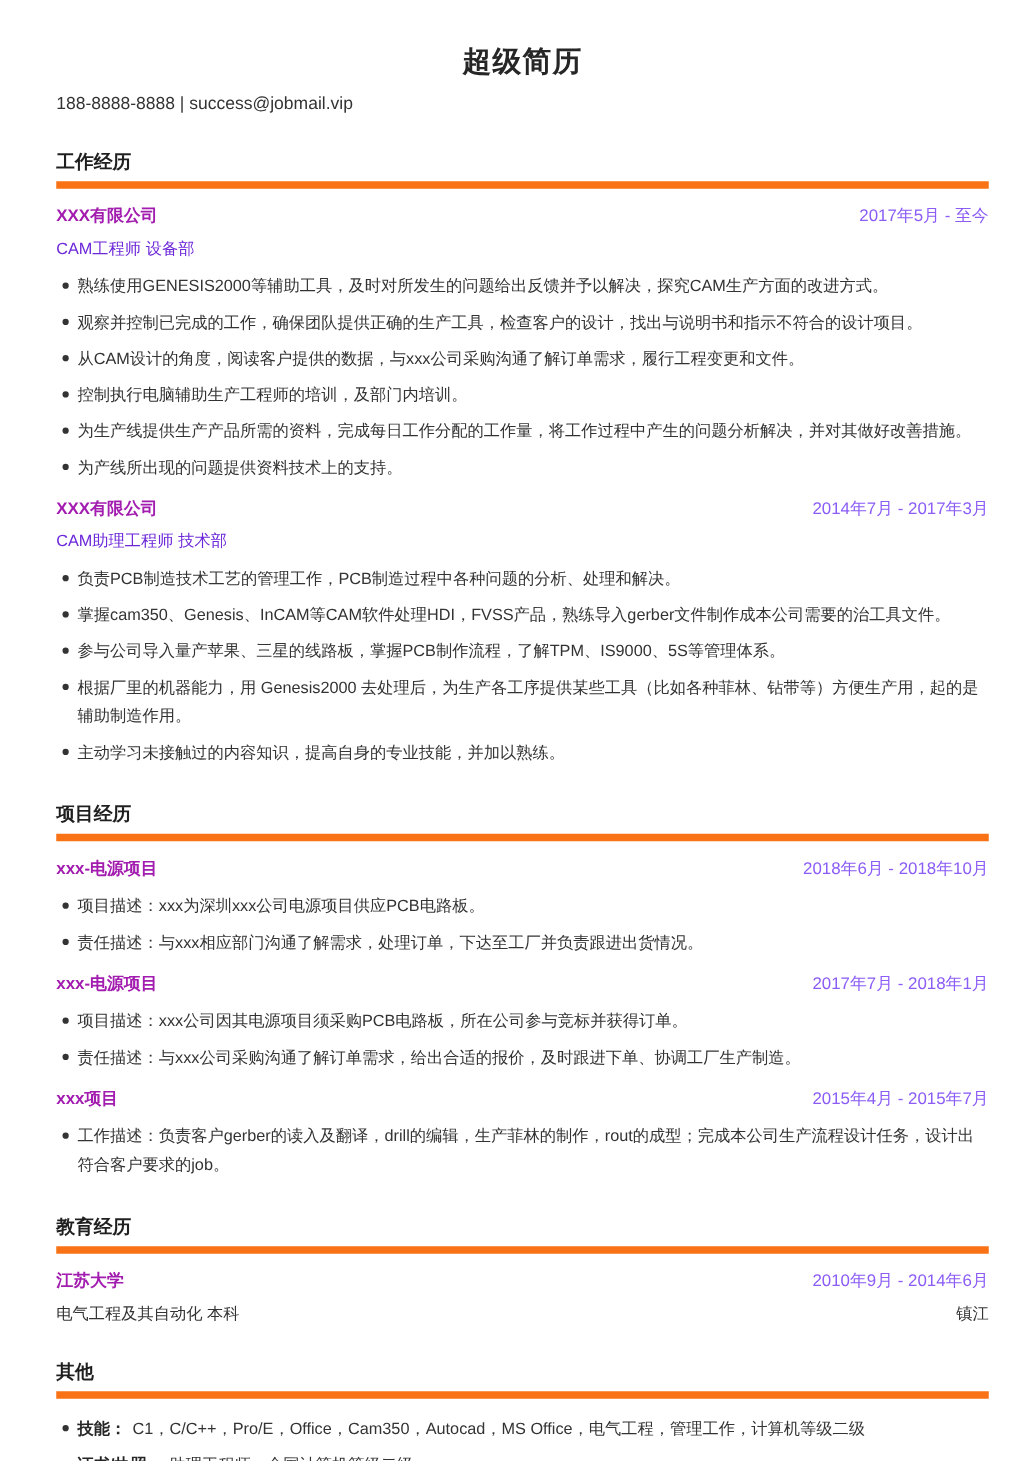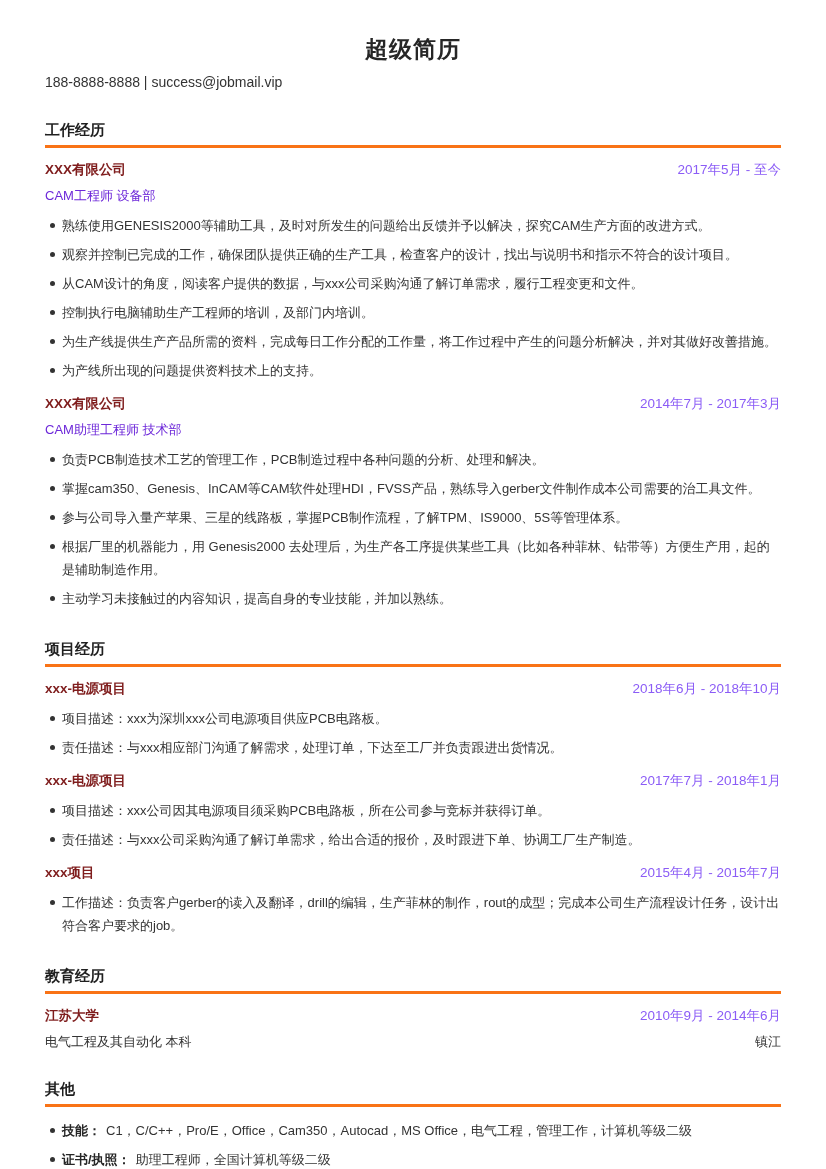--- a/index.html
+++ b/index.html
@@ -1,20 +1,20 @@
 <!DOCTYPE html>
 <html lang="zh"><head>
 <meta charset="utf-8">
 <style>
   html, body { margin: 0; padding: 0; background: #ffffff; }
   .page {
     width: 826px;
     height: 1169px;
     box-sizing: border-box;
-    padding: 34px 45px 0 45px;
+    padding: 34px 35px 0 45px;
     background: #ffffff;
     font-family: "Liberation Sans", "DejaVu Sans", sans-serif;
     color: #333333;
     overflow: hidden;
   }
   h1.resume-title {
     margin: 0;
     text-align: center;
     font-size: 23px;
     line-height: 30px;
@@ -29,31 +29,31 @@
     color: #333333;
   }
   section { margin-top: 29px; }
   h2.sec-title {
     margin: 0;
     font-size: 15px;
     line-height: 19px;
     font-weight: 700;
     color: #1f1f1f;
     padding-bottom: 6px;
-    border-bottom: 3px solid #f97316;
+    border-bottom: 6px solid #f97316;
   }
   .entry { margin-top: 13px; }
   .entry-head {
     display: flex;
     justify-content: space-between;
     align-items: baseline;
     font-size: 13.5px;
     line-height: 17px;
   }
-  .company, .school { font-weight: 700; color: #7f1d1d; }
+  .company, .school { font-weight: 700; color: #a21caf; }
   .date { color: #8b5cf6; font-size: 13.5px; white-space: nowrap; }
   .role { margin-top: 9px; font-size: 13px; line-height: 17px; color: #6d28d9; }
   ul.bullets {
     list-style: none;
     margin: 10px 0 0 0;
     padding: 0;
   }
   ul.bullets li {
     position: relative;
     padding-left: 17px;

